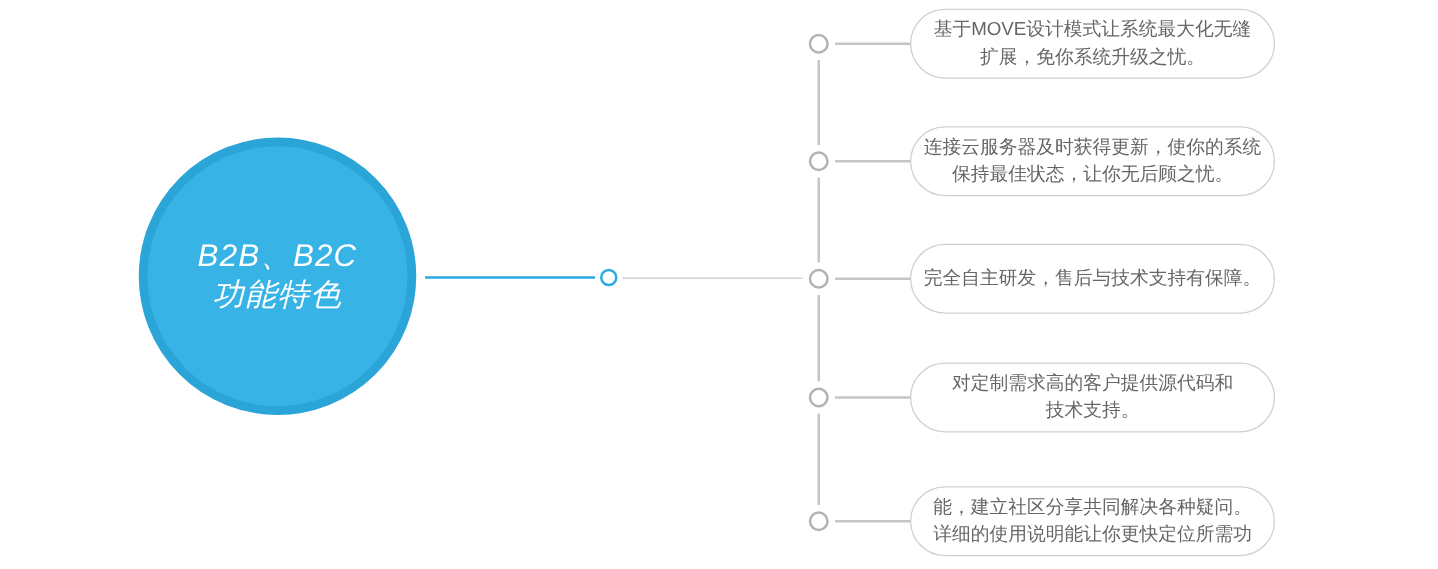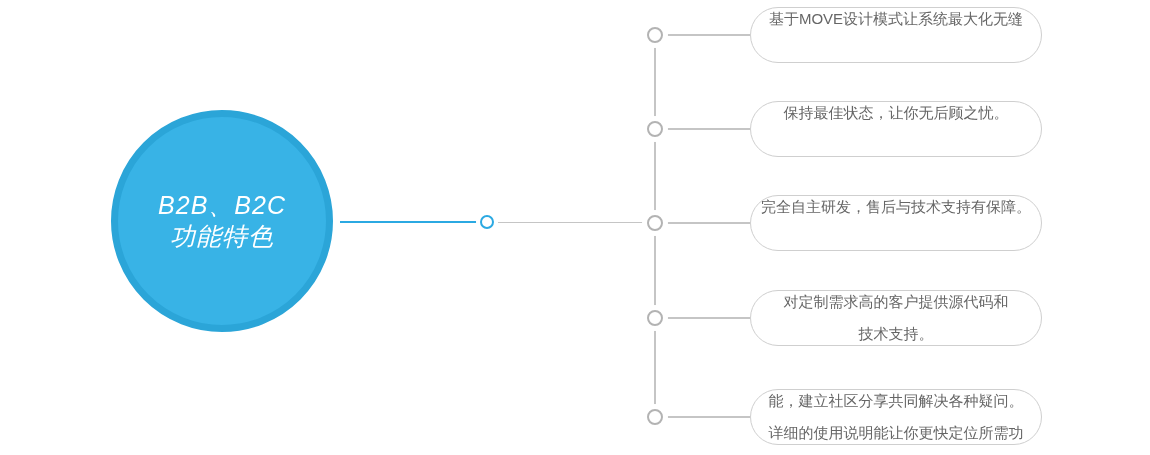--- a/index.html
+++ b/index.html
@@ -53,24 +53,24 @@
   }
   .node.gray.r1{top:27px;} .node.gray.r2{top:121px;} .node.gray.r3{top:215px;}
   .node.gray.r4{top:310px;} .node.gray.r5{top:409px;}
   .node.blue{
     width:14px;height:14px;left:480px;top:215px;
     border:2.5px solid var(--accent-blue);
     box-shadow:0 0 0 4px #ffffff;
   }
   
   .pill{
-    position:absolute;left:750px;width:292px;height:56px;
+    position:absolute;left:728px;width:292px;height:56px;
     border:1.5px solid var(--pill-border);
     border-radius:28px;background:#ffffff;
-    display:flex;flex-direction:column;align-items:center;justify-content:space-between;
+    display:flex;flex-direction:column;align-items:center;justify-content:center;
     z-index:2;
   }
   .pill.r1{top:7px;} .pill.r2{top:101px;} .pill.r3{top:195px;}
   .pill.r4{top:290px;} .pill.r5{top:389px;}
   .pill-line{
     color:var(--pill-text);font-size:15px;line-height:22px;
     text-align:center;white-space:nowrap;
   }
 </style>
 </head>
@@ -96,22 +96,24 @@
 
   <div class="node blue"></div>
   <div class="node gray r1"></div>
   <div class="node gray r2"></div>
   <div class="node gray r3"></div>
   <div class="node gray r4"></div>
   <div class="node gray r5"></div>
 
   <div class="pill r1">
     <div class="pill-line">基于MOVE设计模式让系统最大化无缝</div>
+    <div class="pill-line">扩展，免你系统升级之忧。</div>
   </div>
   <div class="pill r2">
+    <div class="pill-line">连接云服务器及时获得更新，使你的系统</div>
     <div class="pill-line">保持最佳状态，让你无后顾之忧。</div>
   </div>
   <div class="pill r3">
     <div class="pill-line">完全自主研发，售后与技术支持有保障。</div>
     <div class="pill-line"></div>
   </div>
   <div class="pill r4">
     <div class="pill-line">对定制需求高的客户提供源代码和</div>
     <div class="pill-line">技术支持。</div>
   </div>

